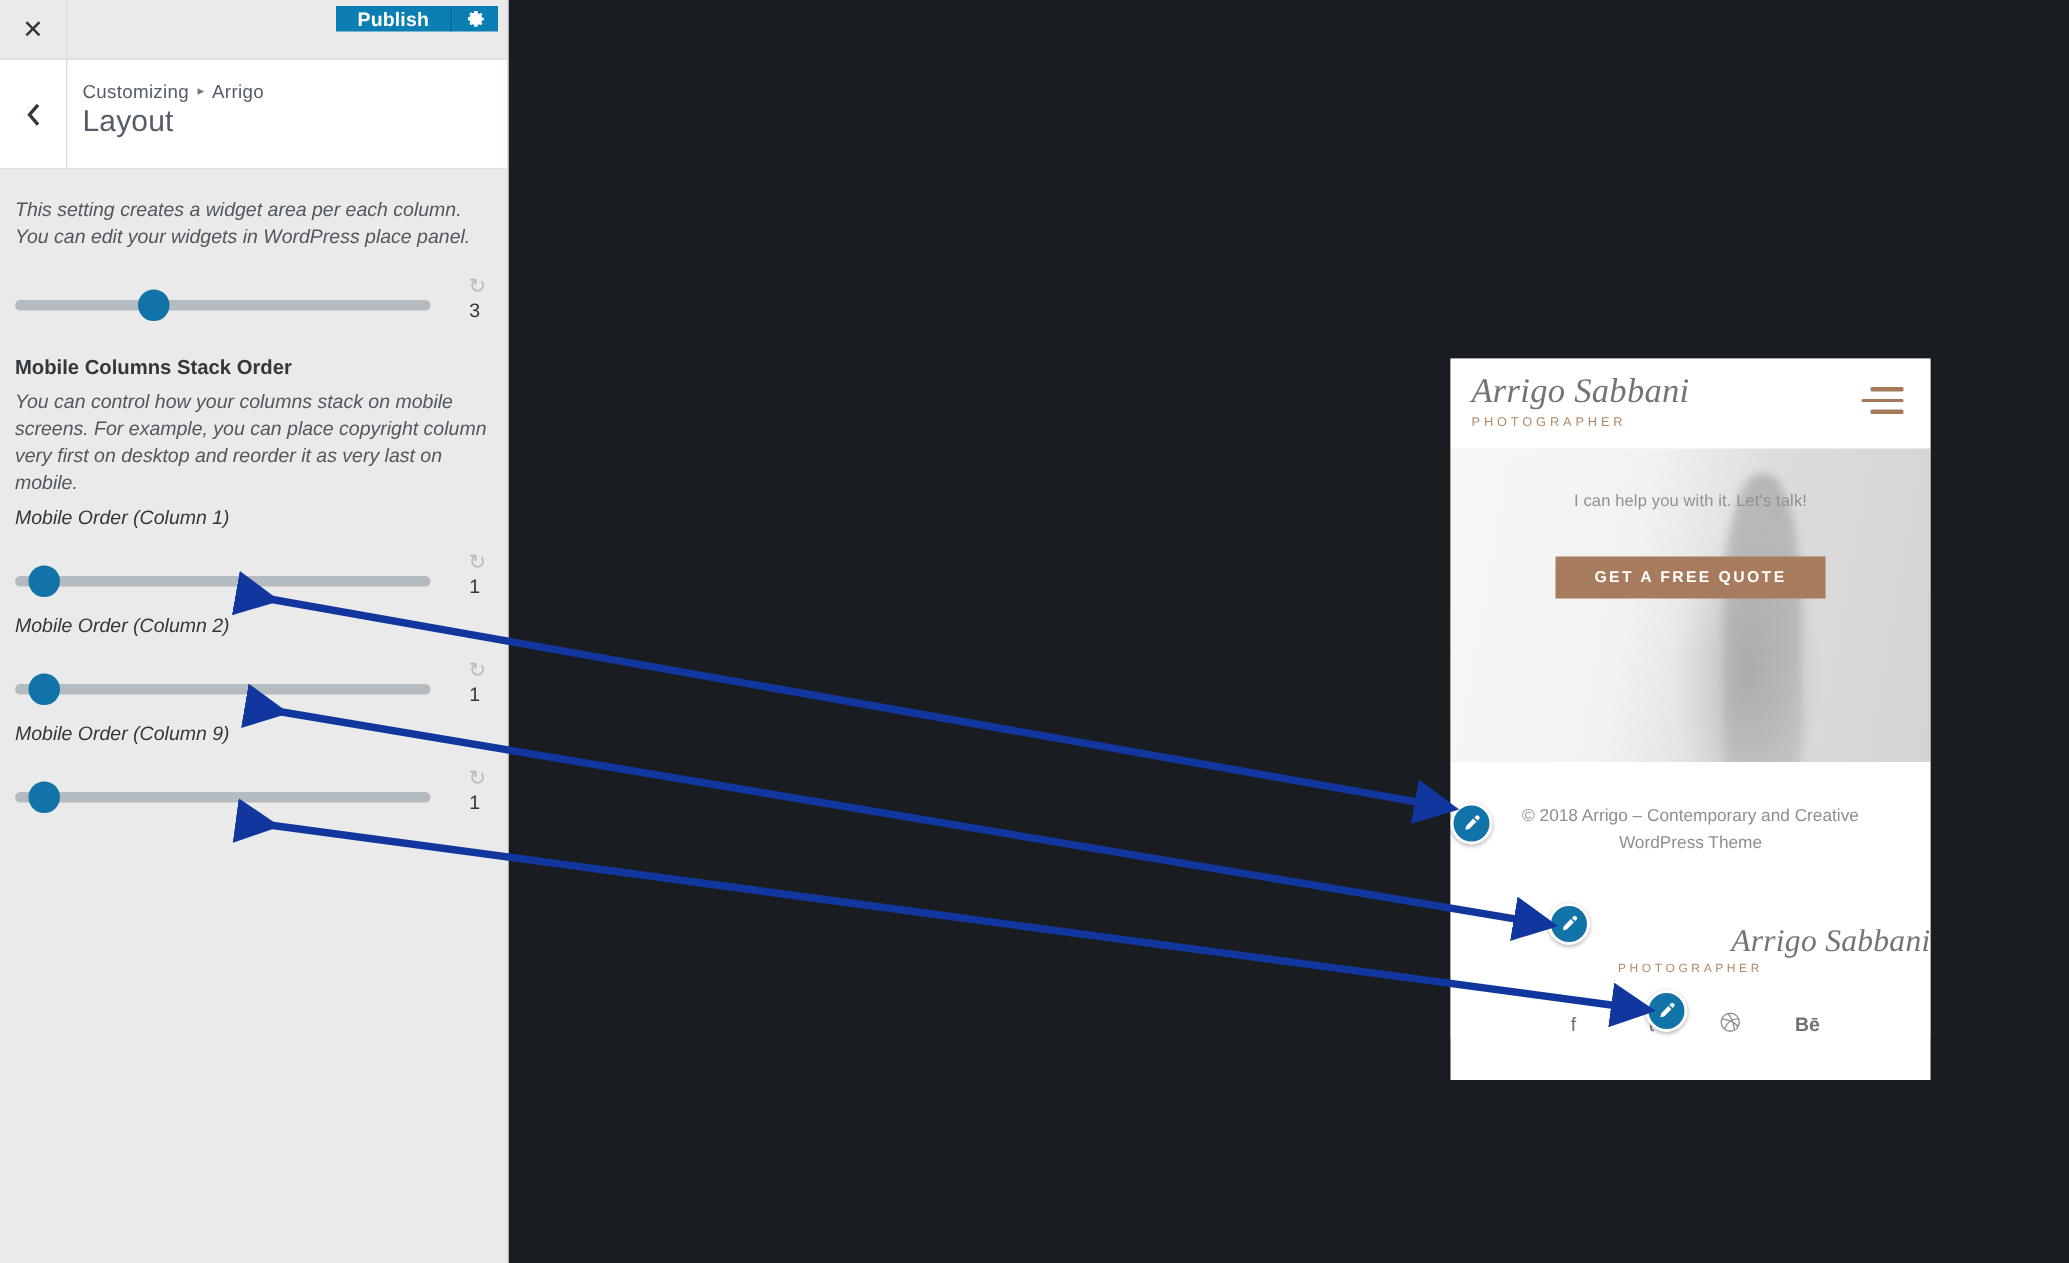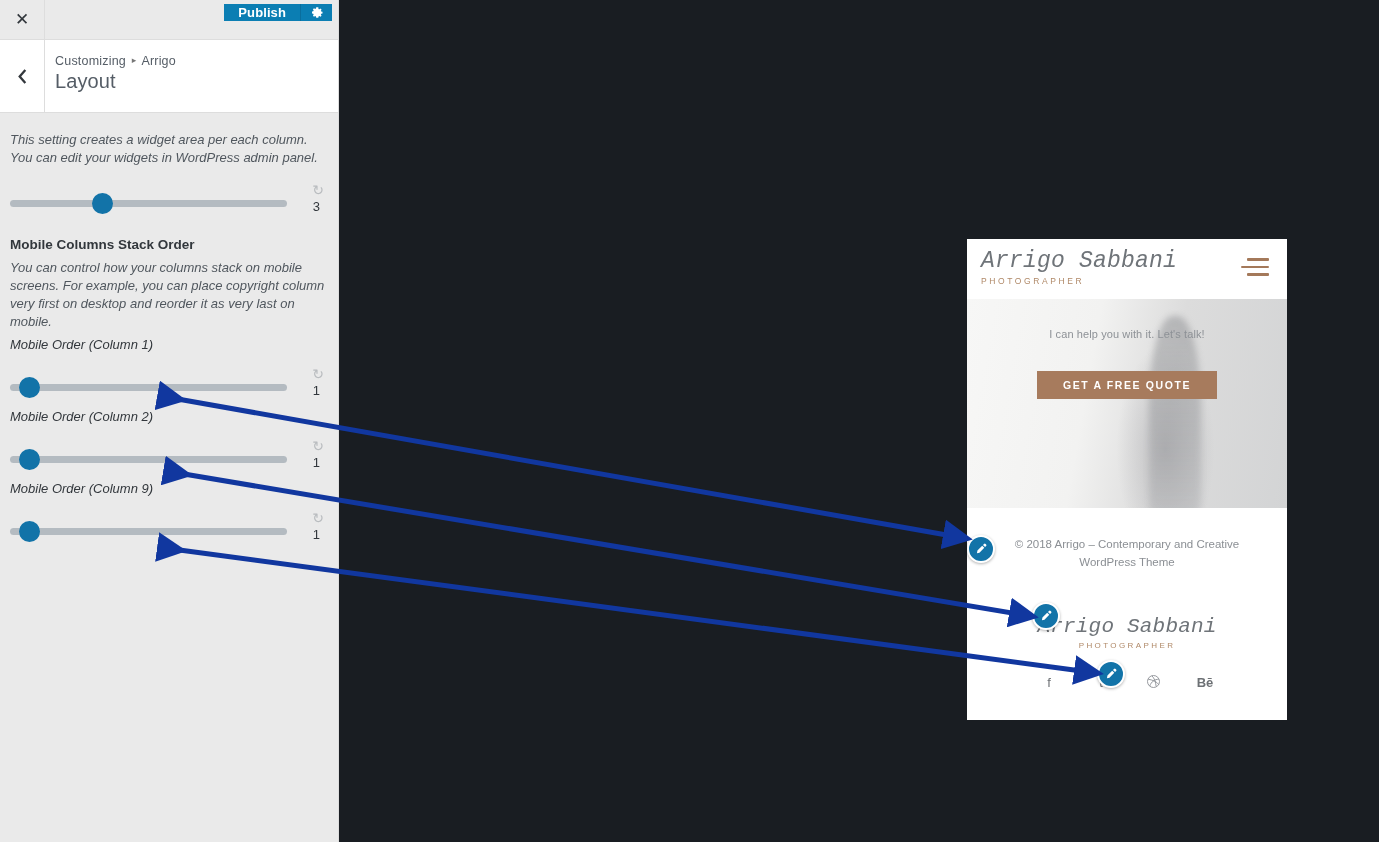--- a/index.html
+++ b/index.html
@@ -112,23 +112,23 @@
     width: 320px; height: 481px;
     background: #ffffff; overflow: hidden;
   }
 
   .site-head {
     height: 60px; background: #fff;
     display: flex; align-items: flex-start; justify-content: space-between;
     padding: 10px 18px 0 14px;
   }
   .brand-title {
-    font-family: Liberation Mono, monospace;
+    font-family: Liberation Serif, serif;
     font-style: italic; font-size: 23px; color: #6f7479;
-    line-height: 1.05; letter-spacing: .2px;
+    line-height: 1.05; letter-spacing: .2px; text-align: right;
   }
   .brand-sub {
     font-size: 8.5px; color: #b08968; letter-spacing: 2.6px;
     margin-top: 3px;
   }
   .hamburger { padding-top: 9px; cursor: pointer; }
   .hamburger span { display: block; height: 2.5px; background: #a4795a; margin-bottom: 5px; border-radius: 1px; }
   .hamburger span:nth-child(1) { width: 22px; margin-left: 6px; }
   .hamburger span:nth-child(2) { width: 28px; margin-left: 0; }
   .hamburger span:nth-child(3) { width: 22px; margin-left: 6px; }
@@ -223,21 +223,21 @@
           <span class="sep">▸</span>
           <span>Arrigo</span>
         </div>
         <div class="cz-panel-title">Layout</div>
       </div>
     </div>
 
     <div class="cz-body">
 
       <div>
-        <div class="setting-desc">This setting creates a widget area per each column. You can edit your widgets in WordPress admin panel.</div>
+        <div class="setting-desc">This setting creates a widget area per each column. You can edit your widgets in WordPress place panel.</div>
         <div class="slider-row">
           <div class="slider-track"></div>
           <div class="slider-handle" style="left:82px;"></div>
           <div class="slider-reset">↻</div>
           <div class="slider-value">3</div>
         </div>
       </div>
 
       <div class="sec-gap"></div>
 

